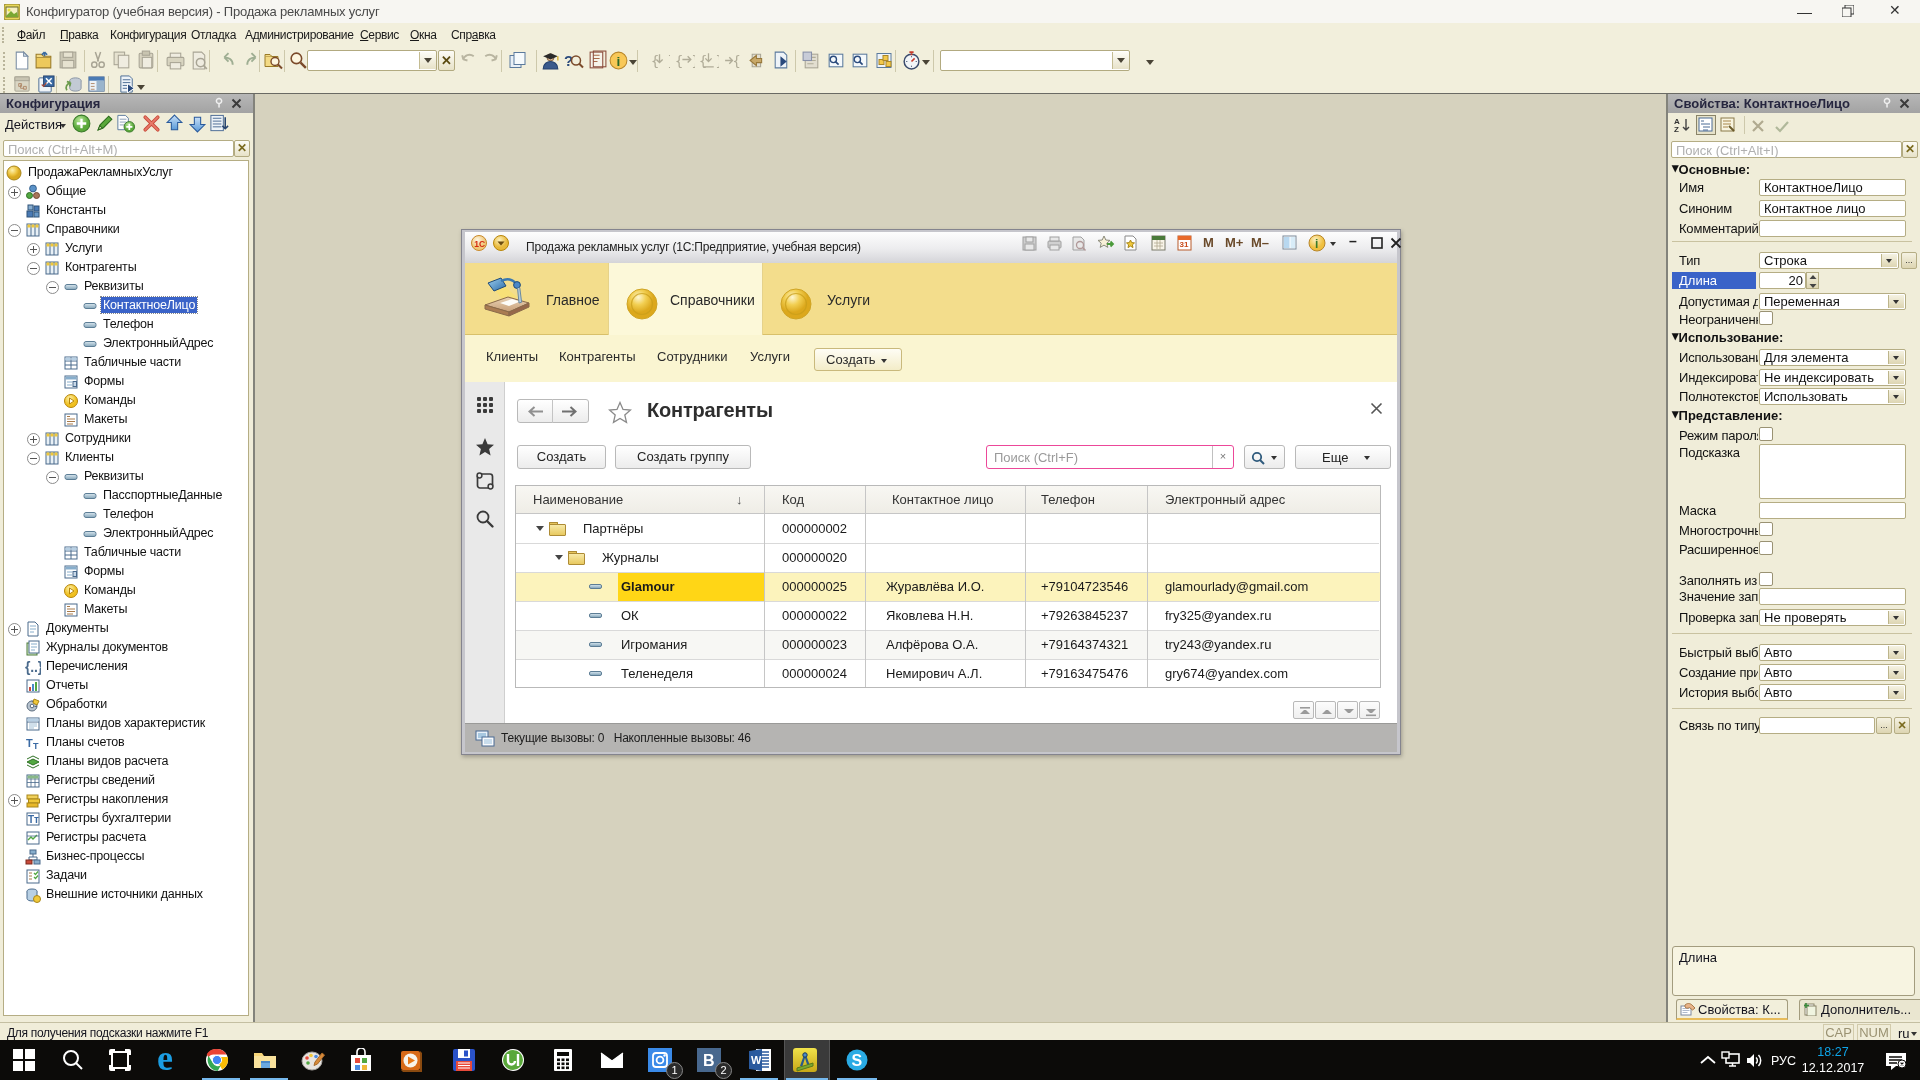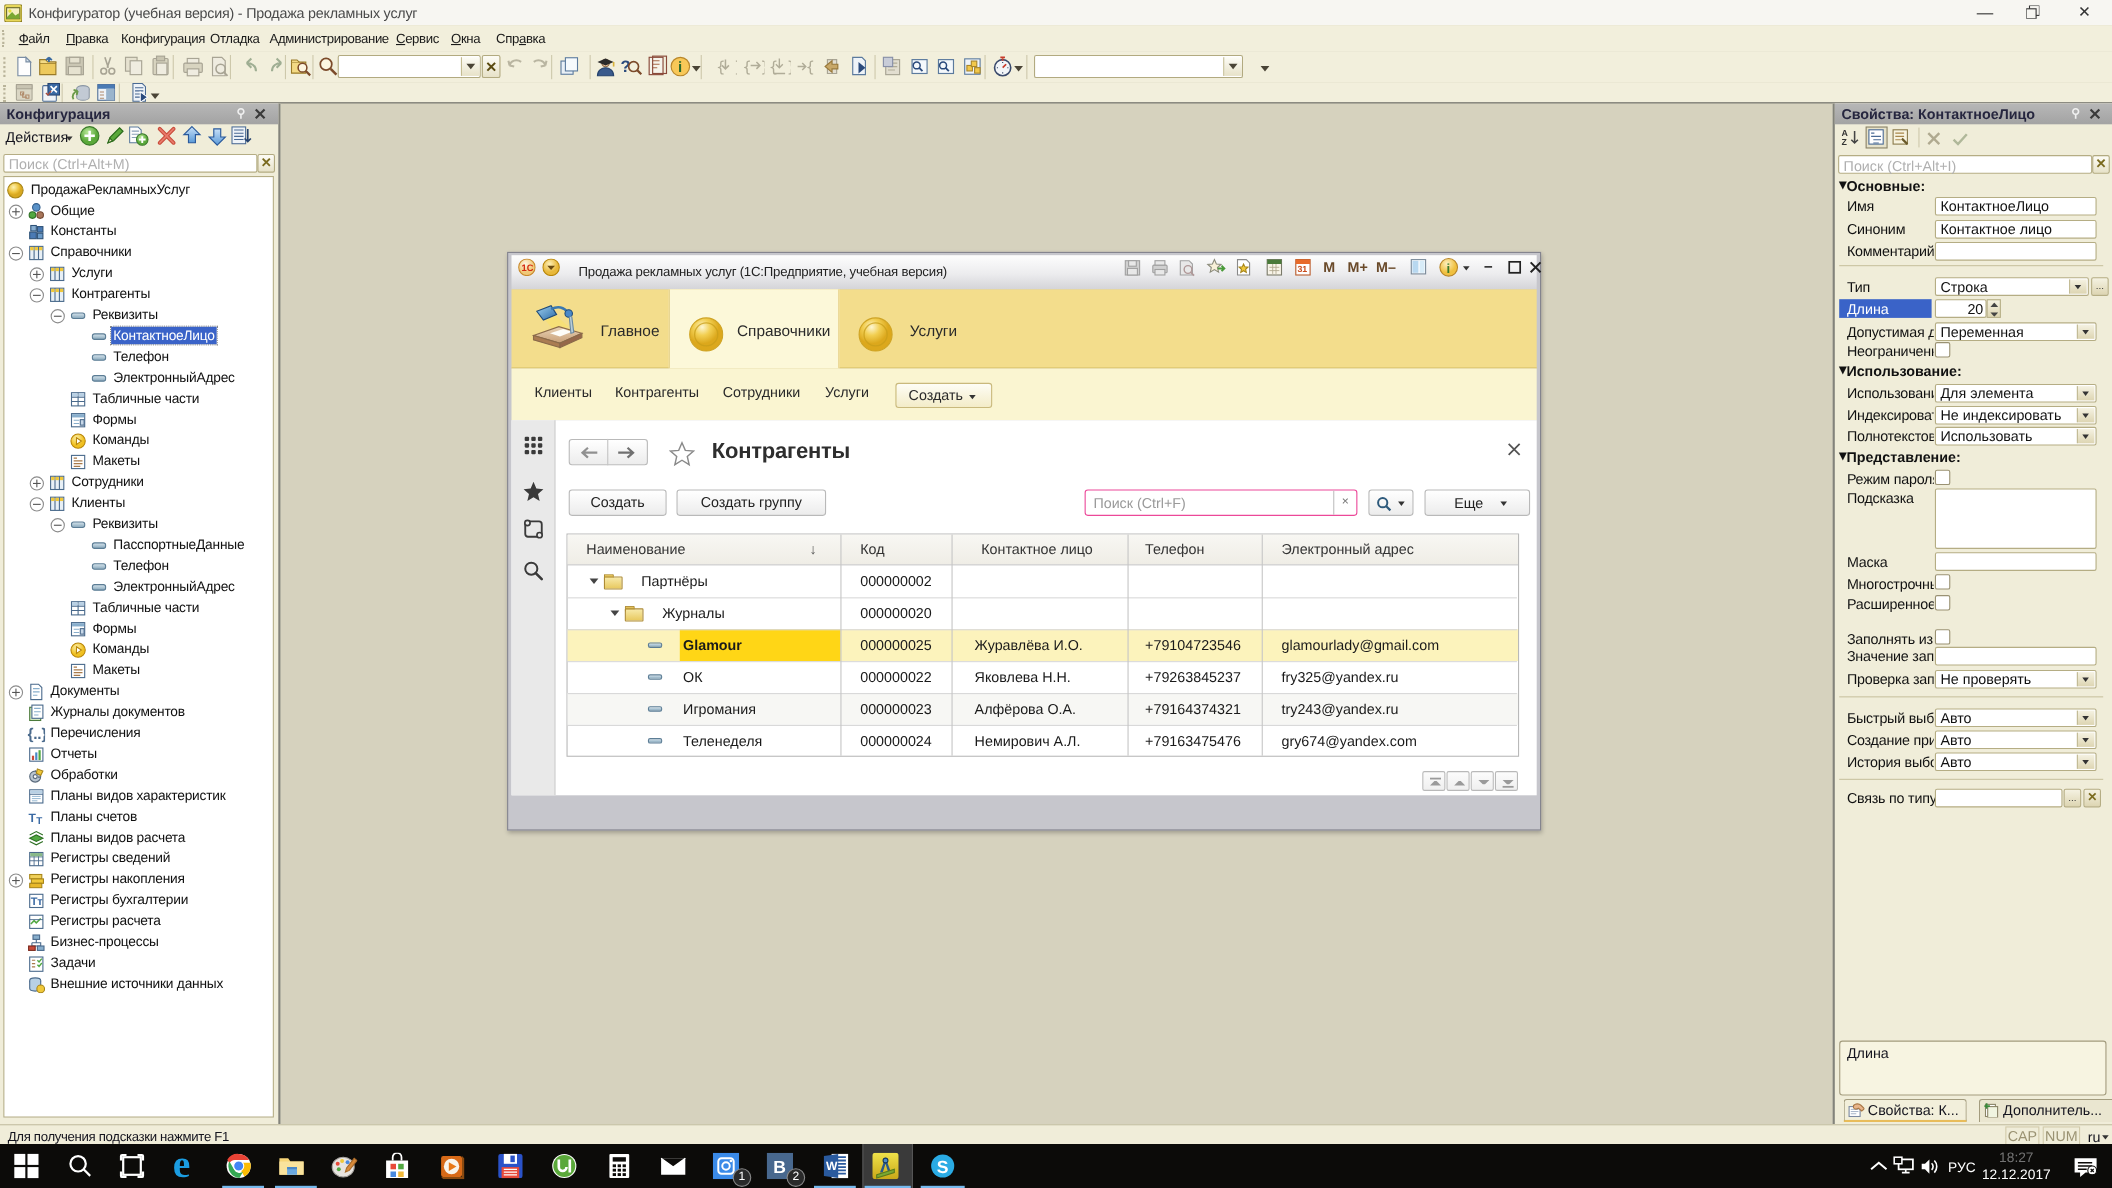--- a/index.html
+++ b/index.html
@@ -1010,20 +1010,29 @@
           <path d="M3 5 l4 4 h2 l4-4 z" fill="#9a9a9a"></path>
         </svg>
       </div>
 <div class="wbtn abs" style="left:894px;top:319px;width:21px;height:18px;border-radius:2px;background:linear-gradient(#fcfcfc,#efefef)">
         <svg class="abs" style="left:3px;top:2px" width="16" height="14" viewBox="0 0 16 14">
           <path d="M3 5 l4 4 h2 l4-4 z" fill="#9a9a9a"></path>
           <rect x="3" y="10.5" width="10" height="1.6" fill="#9a9a9a"></rect>
         </svg>
       </div>
 </div>
+<div id="appstatus" class="abs">
+<svg class="abs" style="left:10px;top:6px" width="20" height="17" viewBox="0 0 20 17">
+        <rect x="1" y="1" width="12" height="9" fill="#e8f0f8" stroke="#4a6a94"></rect>
+        <rect x="3" y="3" width="8" height="5" fill="#a8c8e0"></rect>
+        <rect x="7" y="7" width="12" height="9" fill="#f8fafc" stroke="#4a6a94"></rect>
+        <rect x="9" y="9" width="8" height="5" fill="#c8dcec"></rect>
+      </svg>
+<span class="abs" style="left:36px;top:7px;font-size:12px;letter-spacing:-0.2px">Текущие вызовы: 0&nbsp;&nbsp; Накопленные вызовы: 46</span>
+</div>
 </div>
 <div id="rightpanel" class="abs">
 <div class="panelhdr abs" style="left:0;top:0;width:252px">
       <span style="position:absolute;left:6px;top:2px">Свойства: КонтактноеЛицо</span>
       <span style="position:absolute;left:215px;top:2px;color:#f0f0f0;font-size:11px">⚲</span>
       <svg style="position:absolute;left:231px;top:4px" width="11" height="11" viewBox="0 0 11 11">
         <path d="M1.5 1.5 l8 8 m0-8 l-8 8" stroke="#3a3a3a" stroke-width="2"></path>
       </svg>
     </div>
 <svg class="abs" style="left:6px;top:22px" width="18" height="18" viewBox="0 0 18 18">
@@ -1288,20 +1297,20 @@
 <svg class="abs" style="left:1721px;top:11px" width="20" height="18" viewBox="0 0 20 18">
       <rect x="5" y="3" width="13" height="9" fill="none" stroke="#fff" stroke-width="1.6"></rect>
       <path d="M8 15 h7 M11.5 12 v3" stroke="#fff" stroke-width="1.5"></path>
       <rect x="1" y="1" width="7" height="6" fill="#0c0b09" stroke="#fff" stroke-width="1.4"></rect>
     </svg>
 <svg class="abs" style="left:1746px;top:12px" width="17" height="17" viewBox="0 0 17 17">
       <path d="M1 6 v5 h3 l4 4 V2 L4 6 z" fill="#fff"></path>
       <path d="M10 5.5 a4 4 0 0 1 0 6 M12.5 3 a8 8 0 0 1 0 11" stroke="#fff" stroke-width="1.5" fill="none"></path>
     </svg>
 <span class="abs" style="left:1771px;top:14px;color:#fff;font-size:12.5px">РУС</span>
-<span class="abs" style="left:1807px;top:5px;color:#737373;font-size:12.5px;width:52px;text-align:center">18:27</span>
+<span class="abs" style="left:1807px;top:5px;color:#0ea5e9;font-size:12.5px;width:52px;text-align:center">18:27</span>
 <span class="abs" style="left:1795px;top:21px;color:#fff;font-size:12.5px;width:76px;text-align:center">12.12.2017</span>
 <svg class="abs" style="left:1884px;top:10px" width="24" height="20" viewBox="0 0 24 20">
       <path d="M2 3 h20 v13 h-10 l-5 4 v-4 h-5 z" fill="#fff"></path>
       <path d="M5 7 h13 M5 10 h13 M5 13 h8" stroke="#0c0b09" stroke-width="1.4"></path>
       <circle cx="18" cy="14" r="4" fill="#fff" stroke="#0c0b09"></circle>
       <path d="M16 14 h4 M18 12 v4" stroke="#0c0b09" stroke-width="1.2" transform="rotate(45 18 14)"></path>
     </svg>
 </div>
 </body></html>

